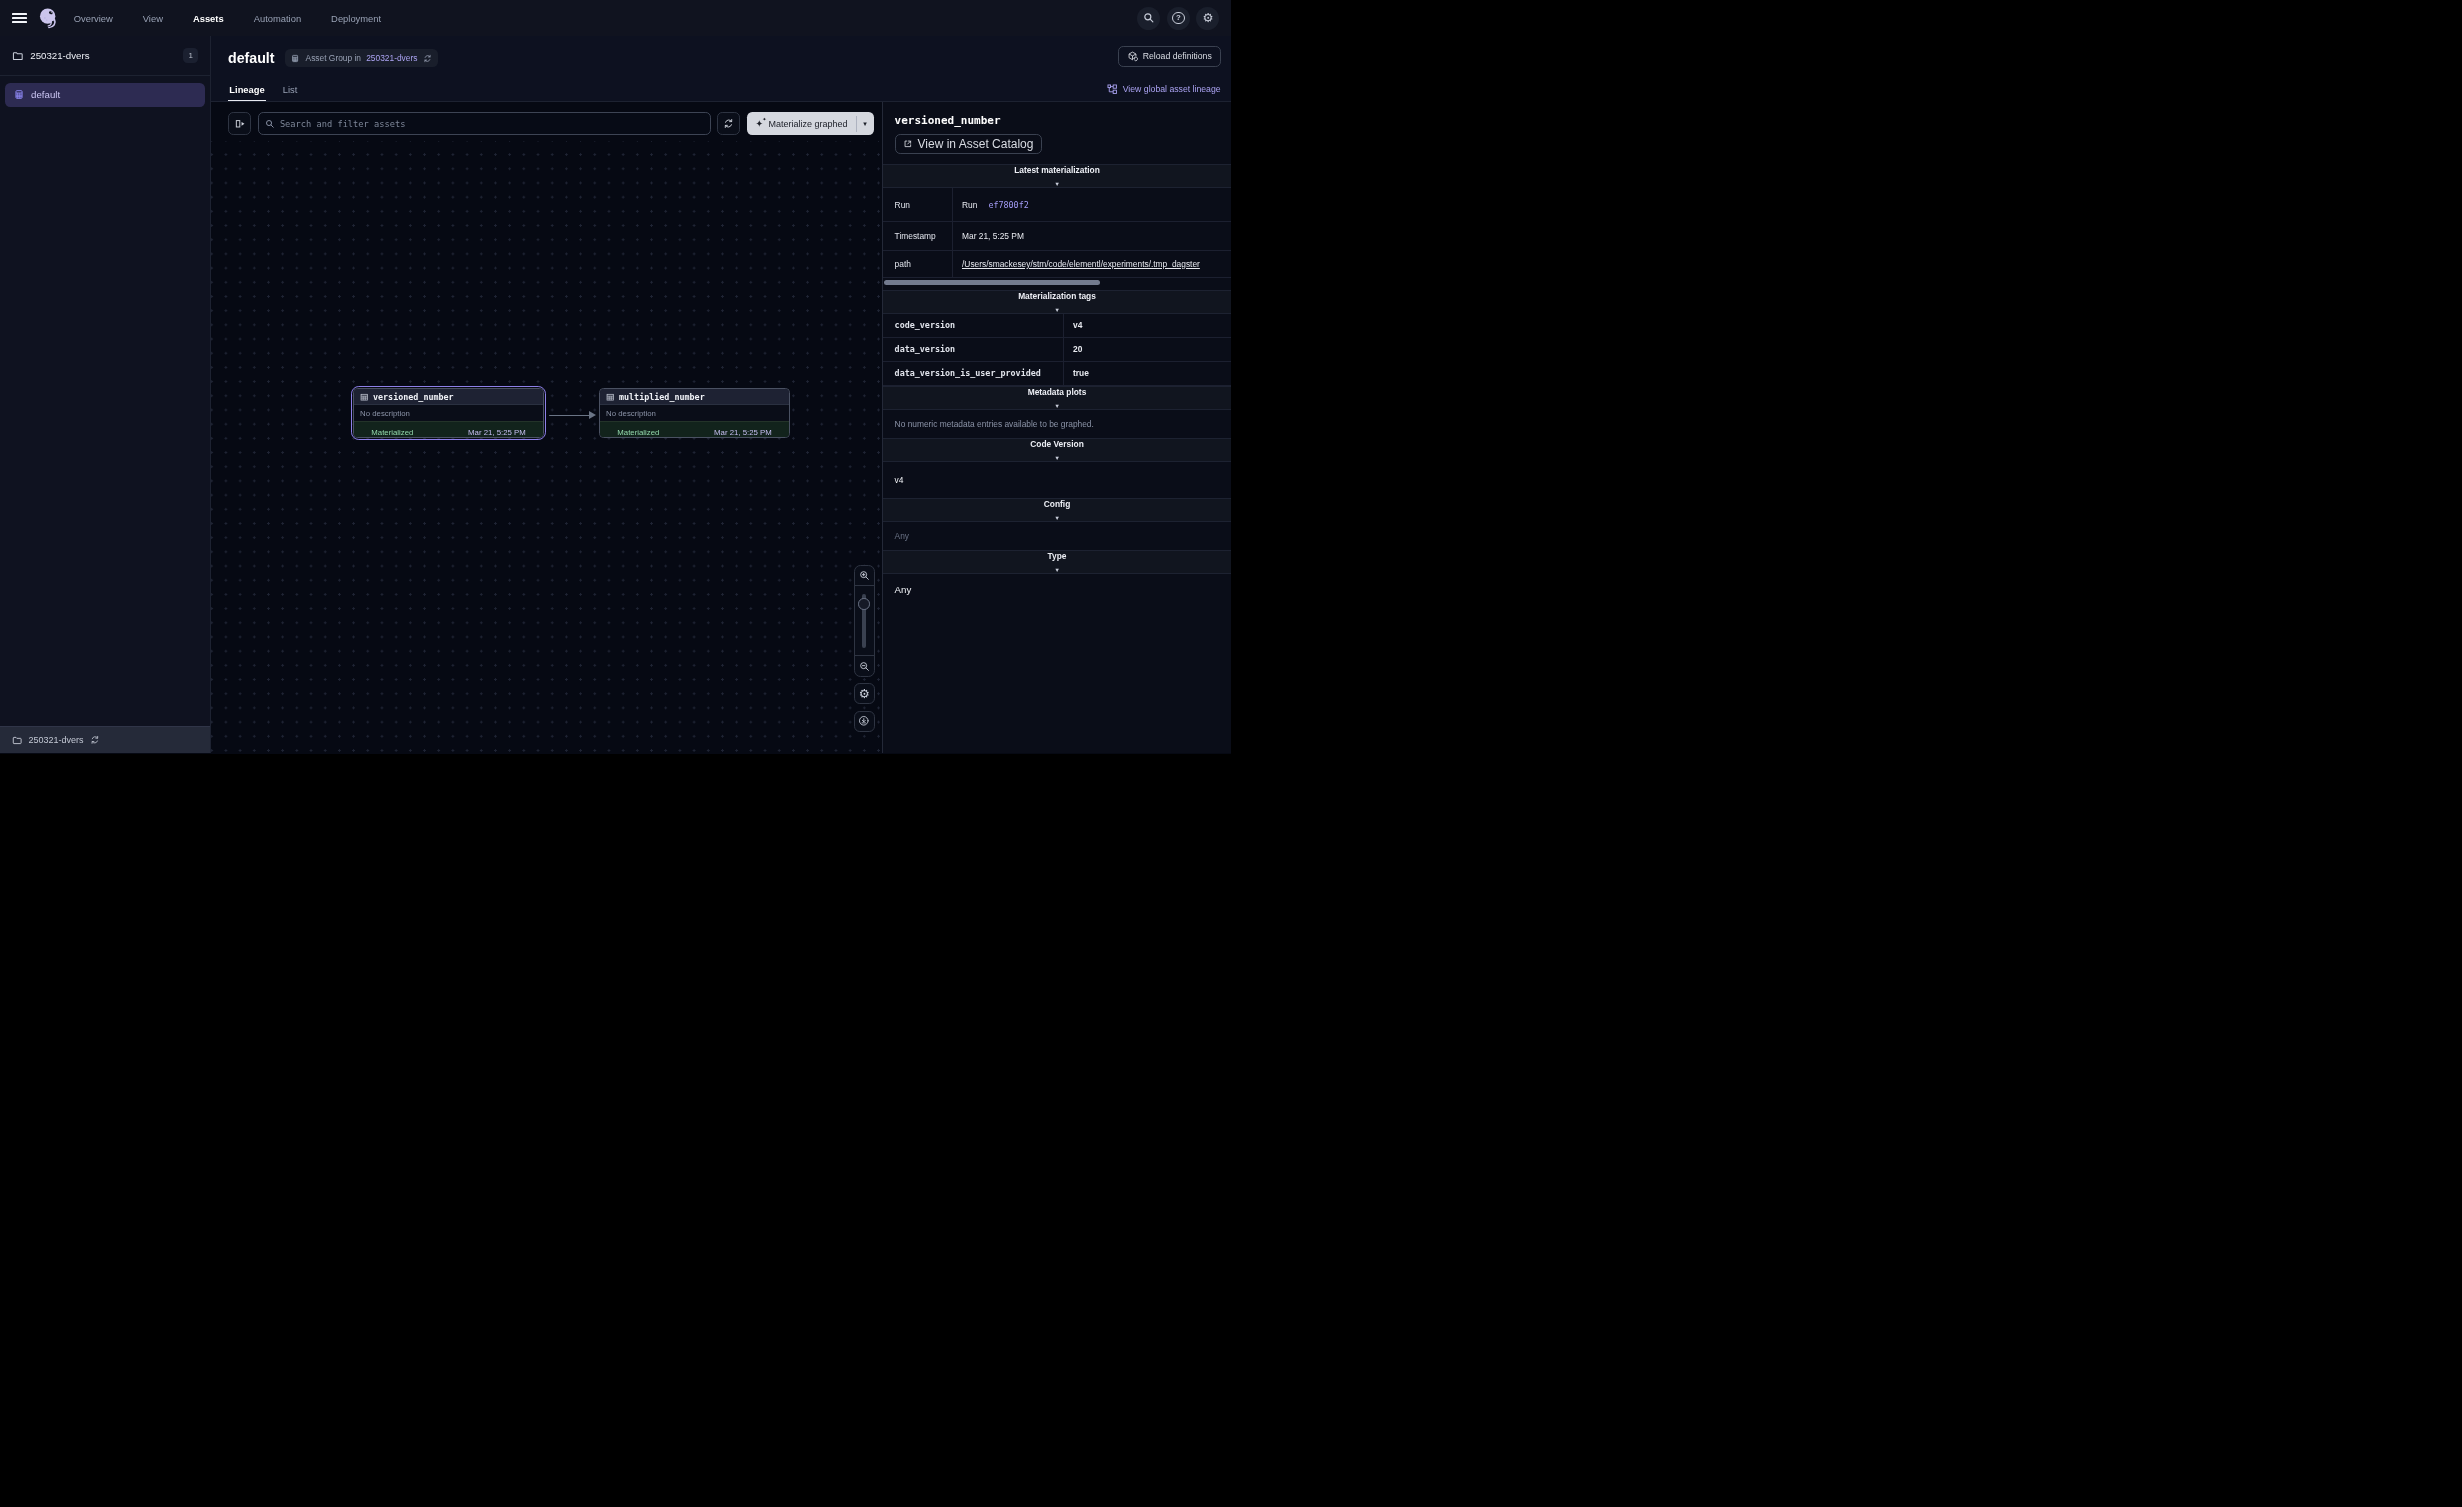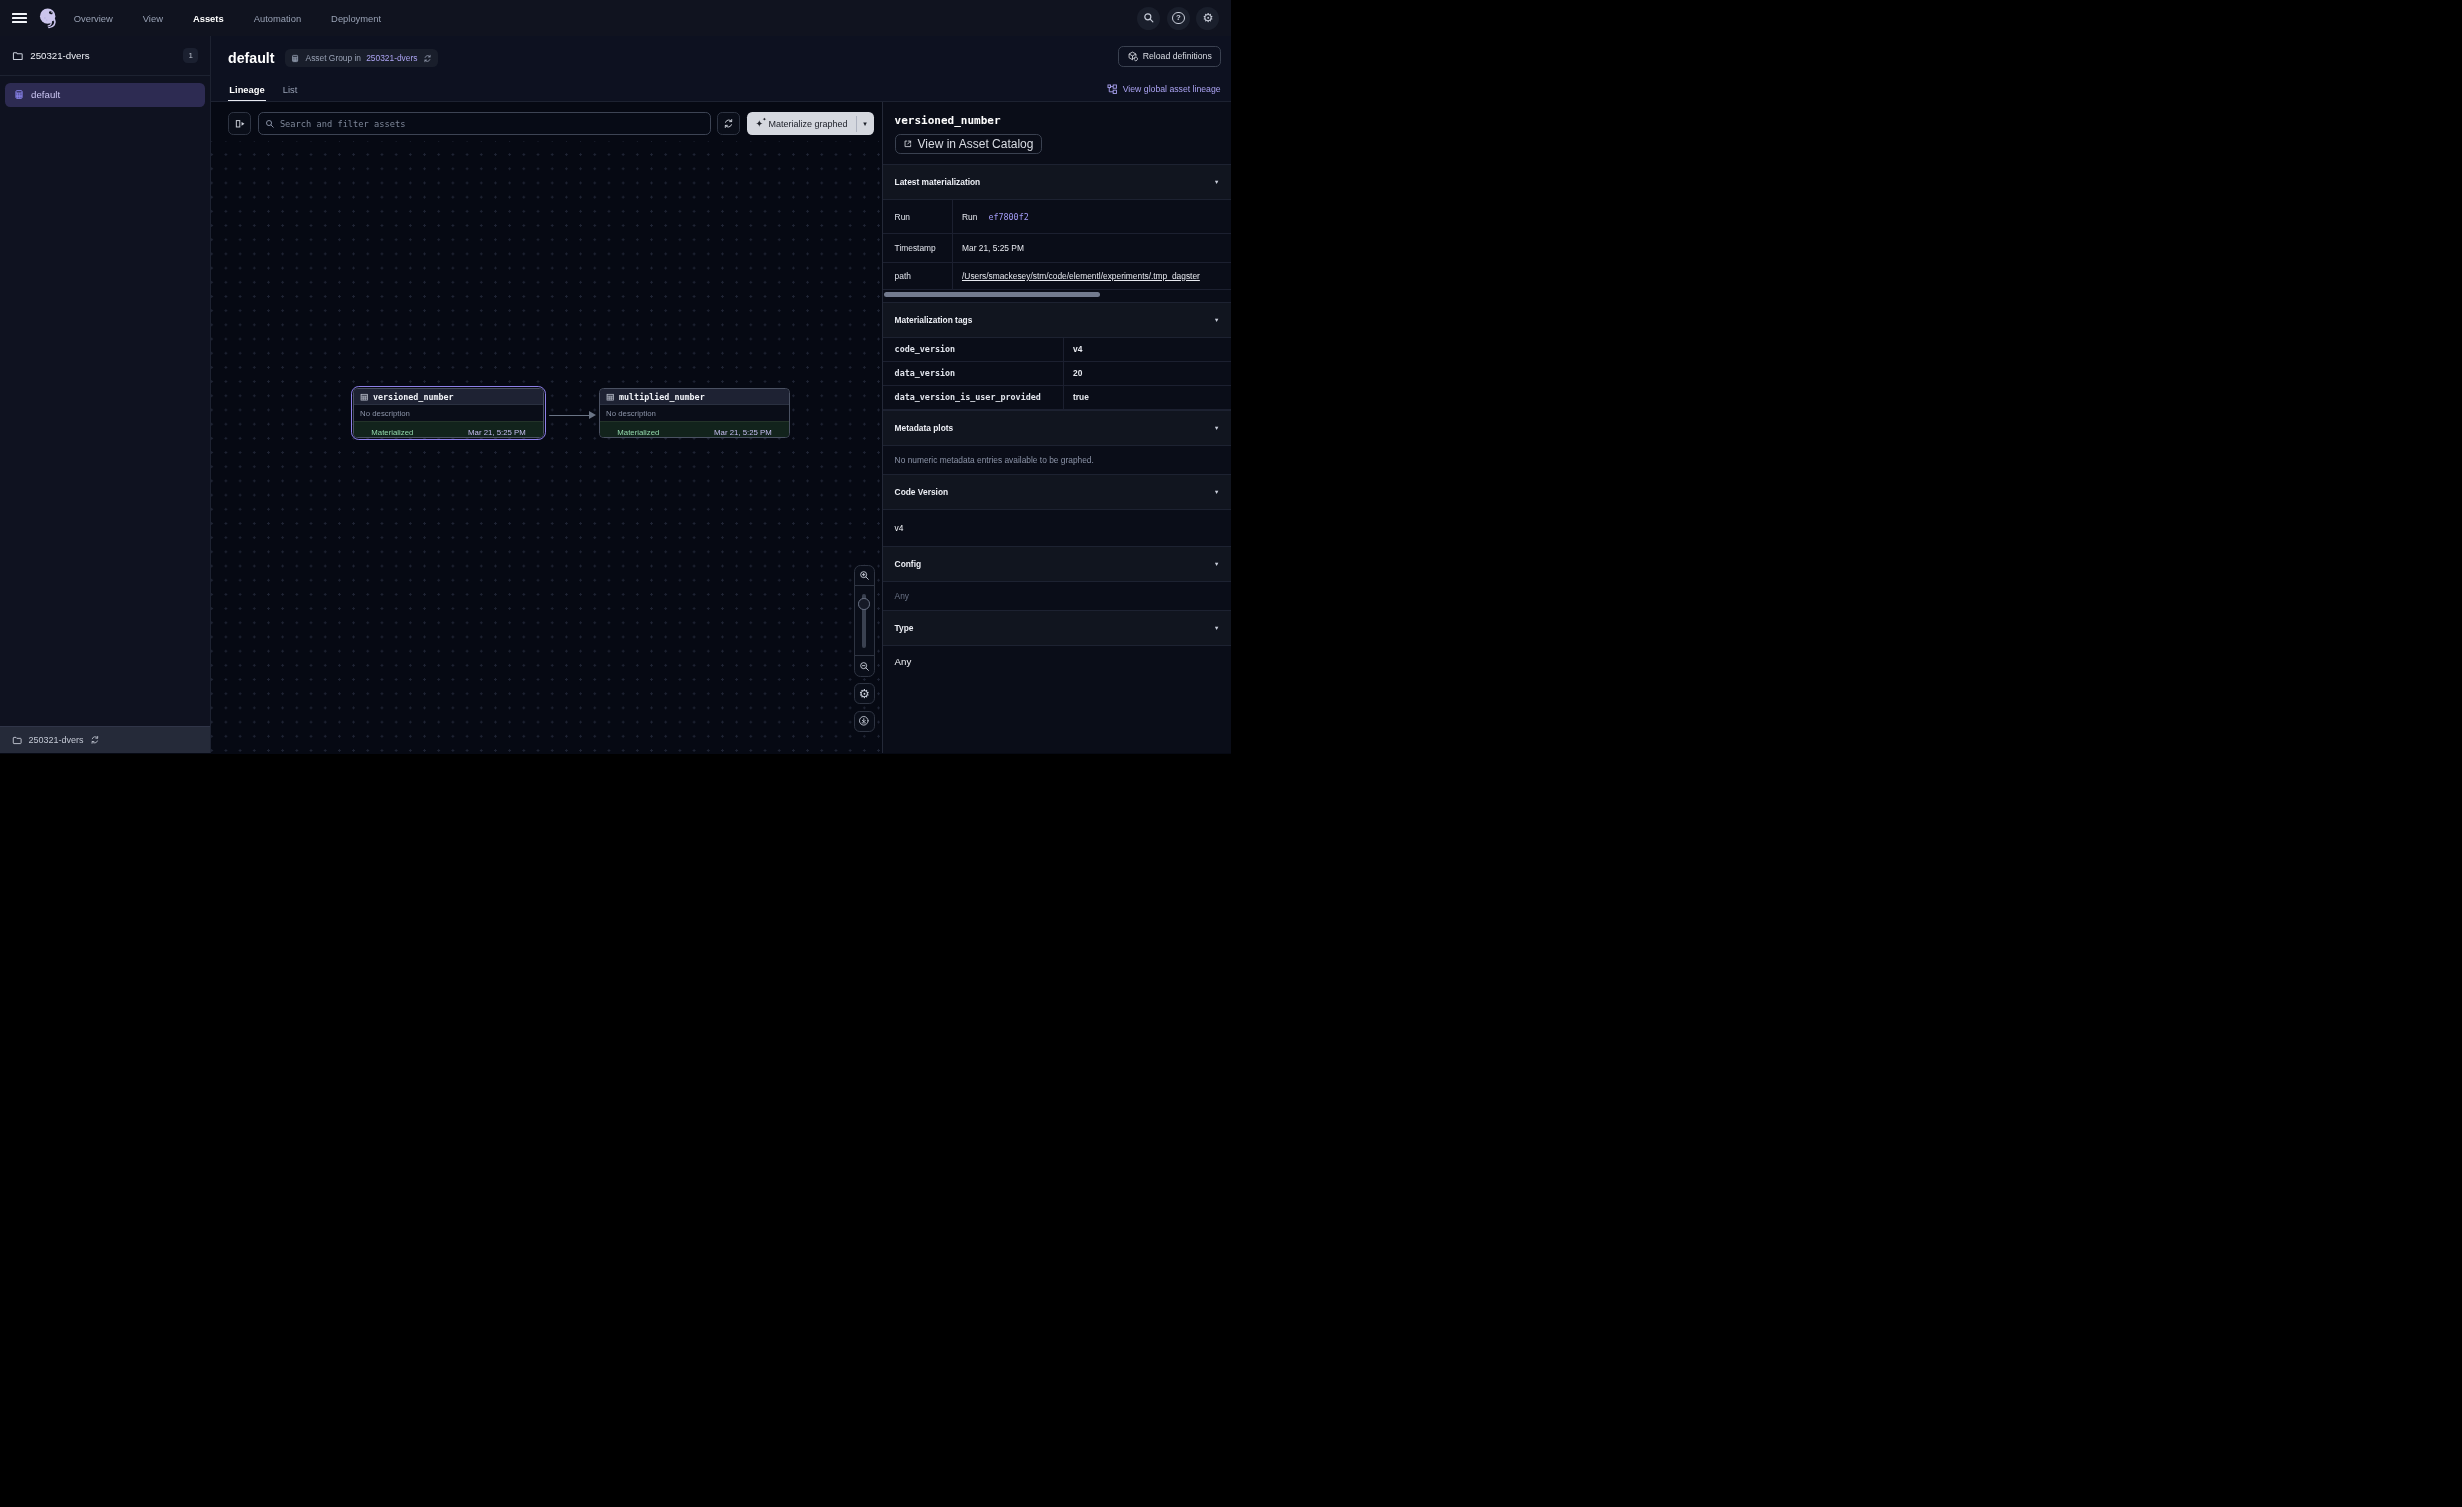--- a/index.html
+++ b/index.html
@@ -87,21 +87,21 @@
   .zoom-slider { position:relative; height:71px; border-top:0.6px solid #2E3442; border-bottom:0.6px solid #2E3442; }
   .zoom-track { position:absolute; left:50%; top:7.8px; bottom:7.8px; width:3.9px; margin-left:-1.9px; background:#3A4150; border-radius:1.9px; }
   .zoom-thumb { position:absolute; left:50%; top:11.6px; width:11.6px; height:11.6px; margin-left:-5.8px; border:1.3px solid #6A7285; border-radius:50%; background:#151926; cursor:grab; }
   .sq-btn { margin-top:6.5px; width:21.4px; height:21px; border:0.6px solid #2E3442; border-radius:5.8px; background:#0A0E19; display:flex; align-items:center; justify-content:center; color:#C9CEDA; cursor:pointer; }
 
   
   .detail-panel { width:349px; flex:none; background:#0A0D18; border-left:0.6px solid #242938; overflow:hidden; }
   .panel-head { padding:11.6px 11.6px 10.4px; }
   .panel-title { font-size:11px; font-weight:700; color:#FFFFFF; }
   .catalog-btn { margin-top:7.8px; height:19.4px; border:0.6px solid #3A4150; border-radius:5.2px; background:transparent; display:flex; align-items:center; gap:5.2px; padding:0 7.1px; color:#D9DCE3; font-size:12px; width:max-content; cursor:pointer; }
-  .sec-band { height:36px; background:#11151F; border-top:0.6px solid #1D2231; border-bottom:0.6px solid #1D2231; display:flex; align-items:center; justify-content:space-between; padding:0 11.6px; }
+  .sec-band { height:24px; background:#11151F; border-top:0.6px solid #1D2231; border-bottom:0.6px solid #1D2231; display:flex; align-items:center; justify-content:space-between; padding:0 11.6px;flex-direction:column; }
   .sec-band .t { font-size:8.4px; font-weight:700; color:#EDEFF5; }
   .sec-caret { font-size:5.8px; color:#C9CEDA; cursor:pointer; }
   .kv-row { display:flex; border-bottom:0.6px solid #1C2030; }
   .kv-label { flex:none; border-right:0.6px solid #1C2030; padding-left:11.6px; display:flex; align-items:center; font-size:8.4px; color:#E1E4EC; }
   .kv-value { flex:1; min-width:0; display:flex; align-items:center; padding-left:9px; font-size:8.4px; color:#E8EAF0; white-space:nowrap; overflow:hidden; }
   .latest .kv-label { width:70px; }
   .latest .row-run { height:34px; }
   .latest .row-ts { height:28.5px; }
   .latest .row-path { height:27px; }
   .run-id { color:#A29BF5; margin-left:11px; }

